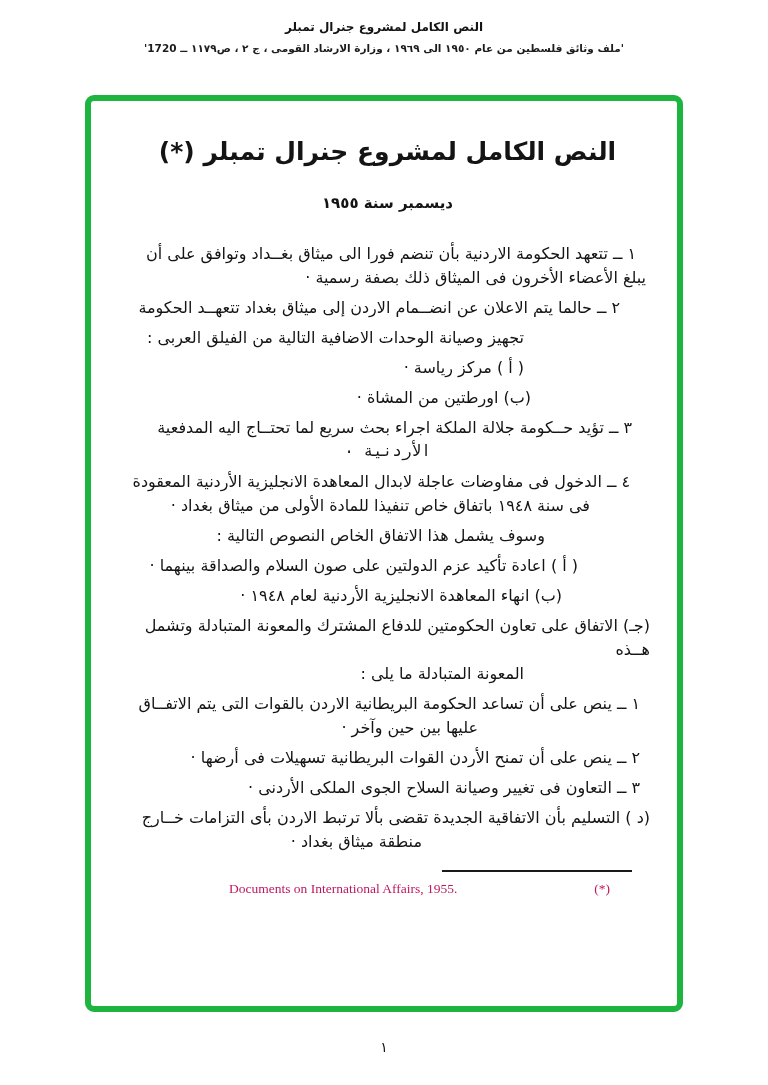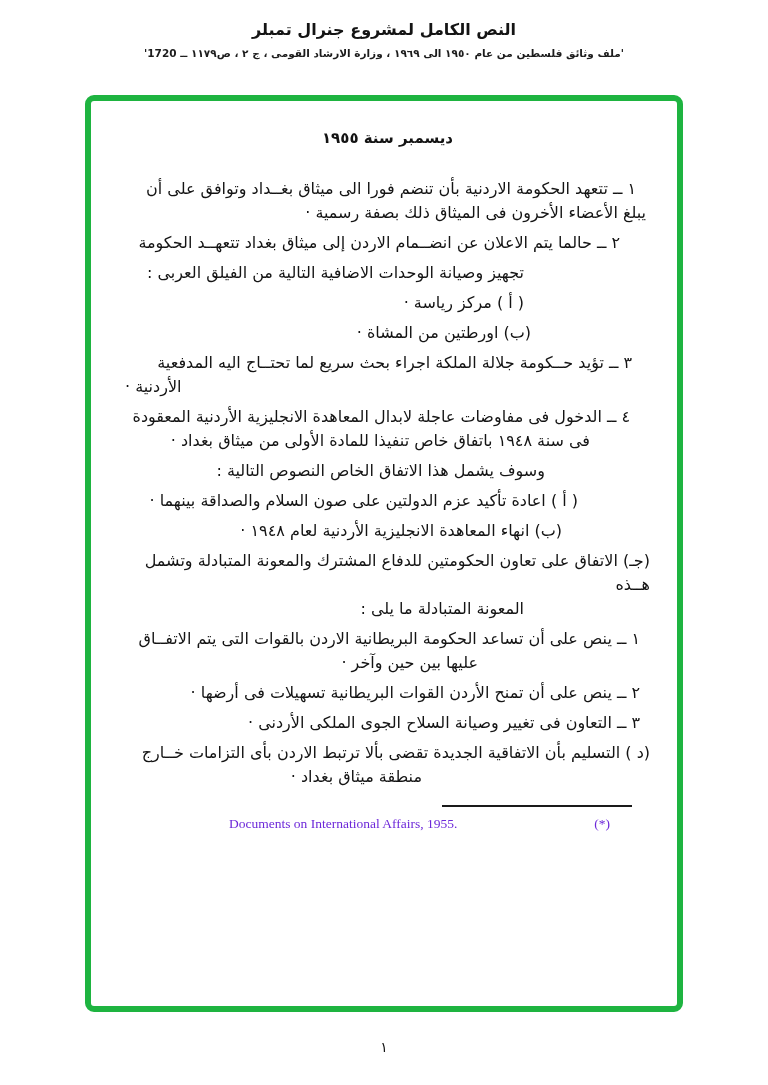--- a/index.html
+++ b/index.html
@@ -1,52 +1,53 @@
 <!DOCTYPE html>
 <html><head>
 <meta charset="utf-8">
 <style>
   html,body{margin:0;padding:0;}
   body{
     width:768px;height:1085px;position:relative;background:#ffffff;
     font-family:"DejaVu Sans",sans-serif;color:#141414;overflow:hidden;
   }
   .page-header{position:absolute;top:20px;left:0;right:0;text-align:center;direction:rtl;}
-  .ph-title{font-size:16px;font-weight:bold;letter-spacing:0;}
+  .ph-title{font-size:12px;font-weight:bold;letter-spacing:0;}
   .ph-source{font-size:10.5px;font-weight:bold;margin-top:8px;color:#1c1c1c;}
   .green-box{
     position:absolute;left:85px;top:95px;width:586px;height:905px;
     border:6px solid #1eb440;border-radius:9px;background:#ffffff;
     direction:rtl;box-sizing:content-box;
   }
   .doc-inner{padding:0 27px 0 34px;}
   .doc-title{text-align:center;font-size:25px;font-weight:bold;margin-top:36px;}
   .doc-date{text-align:center;font-size:15px;font-weight:bold;margin-top:28px;}
   .doc-body{margin-top:30px;font-size:16px;line-height:24px;}
   .para{margin:0 0 6px 0;}
   .ln{text-align:right;}
-  .ln.left{text-align:left;}
+  .ln.left{text-align:center;font-family:Liberation Mono, monospace;}
   .fn-rule{height:2px;background:#1a1a1a;width:190px;margin:16px 18px 0 auto;}
   .fn-row{
     direction:ltr;display:flex;justify-content:space-between;align-items:baseline;
     margin-top:9px;padding:0 40px 0 104px;
-    font-family:"Liberation Serif","DejaVu Serif",serif;font-size:13.5px;color:#6d28d9;
+    font-family:"Liberation Serif","DejaVu Serif",serif;font-size:13.5px;color:#be185d;
   }
   .page-num{position:absolute;bottom:30px;left:0;right:0;text-align:center;font-size:14px;}
 </style>
 </head>
 <body>
 
 <div class="page-header">
   <div class="ph-title">النص الكامل لمشروع جنرال تمبلر</div>
   <div class="ph-source">'ملف وثائق فلسطين من عام ١٩٥٠ الى ١٩٦٩ ، وزارة الارشاد القومى ، ج ٢ ، ص١١٧٩ ــ 1720'</div>
 </div>
 
 <div class="green-box">
   <div class="doc-inner">
+    <div class="doc-title">النص الكامل لمشروع جنرال تمبلر (*)</div>
     <div class="doc-date">ديسمبر سنة ١٩٥٥</div>
 
     <div class="doc-body">
       <div class="para">
         <div class="ln" style="padding-right:14px">١ ــ تتعهد الحكومة الاردنية بأن تنضم فورا الى ميثاق بغــداد وتوافق على أن</div>
         <div class="ln" style="padding-right:4px">يبلغ الأعضاء الأخرون فى الميثاق ذلك بصفة رسمية ·</div>
       </div>
       <div class="para">
         <div class="ln" style="padding-right:30px">٢ ــ حالما يتم الاعلان عن انضــمام الاردن إلى ميثاق بغداد تتعهــد الحكومة</div>
       </div>

